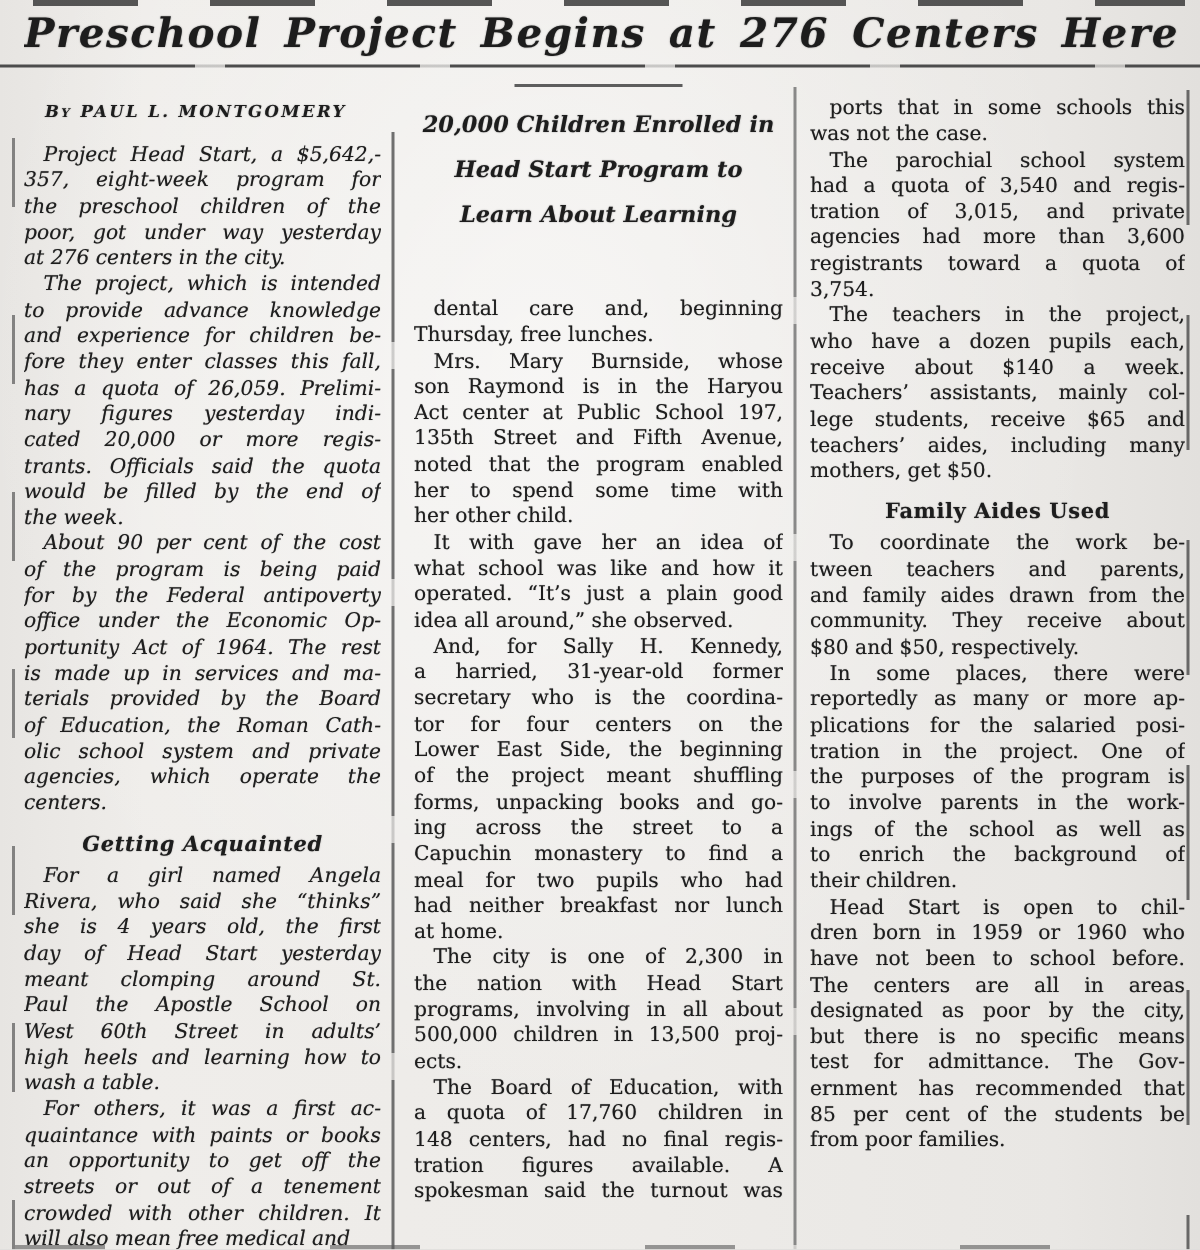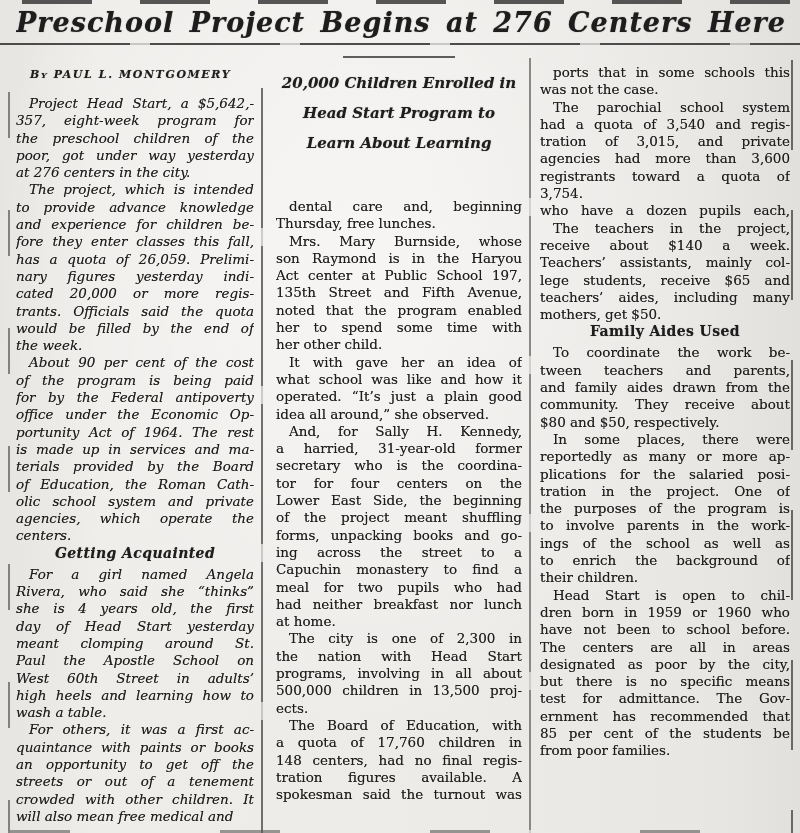--- a/index.html
+++ b/index.html
@@ -70,21 +70,21 @@
   .line {
     font-size: 13.5px; line-height: 17.3px; height: 17.3px;
     text-align: justify; text-align-last: justify;
     overflow: hidden; white-space: nowrap;
     text-shadow: 0 0 0.6px rgba(25,25,25,.55);
   }
   .line.first { padding-left: 13px; }
   .line.lastline { text-align-last: left; }
   .section-heading {
     font-size: 14px; font-weight: bold; text-align: center;
-    letter-spacing: .4px; margin: 0 0 5px 0; line-height: 16px;
+    letter-spacing: .4px; margin: 10px 0 5px 0; line-height: 16px;
     text-shadow: 0 0 0.8px rgba(25,25,25,.5);
   }
 </style>
 </head>
 <body>
 
 <div class="page">
 
   <div class="top-dashes"></div>
 
@@ -222,22 +222,22 @@
         </div>
         <div class="para">
           <div class="line first">The parochial school system</div>
           <div class="line">had a quota of 3,540 and regis-</div>
           <div class="line">tration of 3,015, and private</div>
           <div class="line">agencies had more than 3,600</div>
           <div class="line">registrants toward a quota of</div>
           <div class="line lastline">3,754.</div>
         </div>
         <div class="para">
+          <div class="line first">The teachers in the project,</div>
           <div class="line">who have a dozen pupils each,</div>
-          <div class="line first">The teachers in the project,</div>
           <div class="line">receive about $140 a week.</div>
           <div class="line">Teachers’ assistants, mainly col-</div>
           <div class="line">lege students, receive $65 and</div>
           <div class="line">teachers’ aides, including many</div>
           <div class="line lastline">mothers, get $50.</div>
         </div>
         <div class="section-heading">Family Aides Used</div>
         <div class="para">
           <div class="line first">To coordinate the work be-</div>
           <div class="line">tween teachers and parents,</div>

